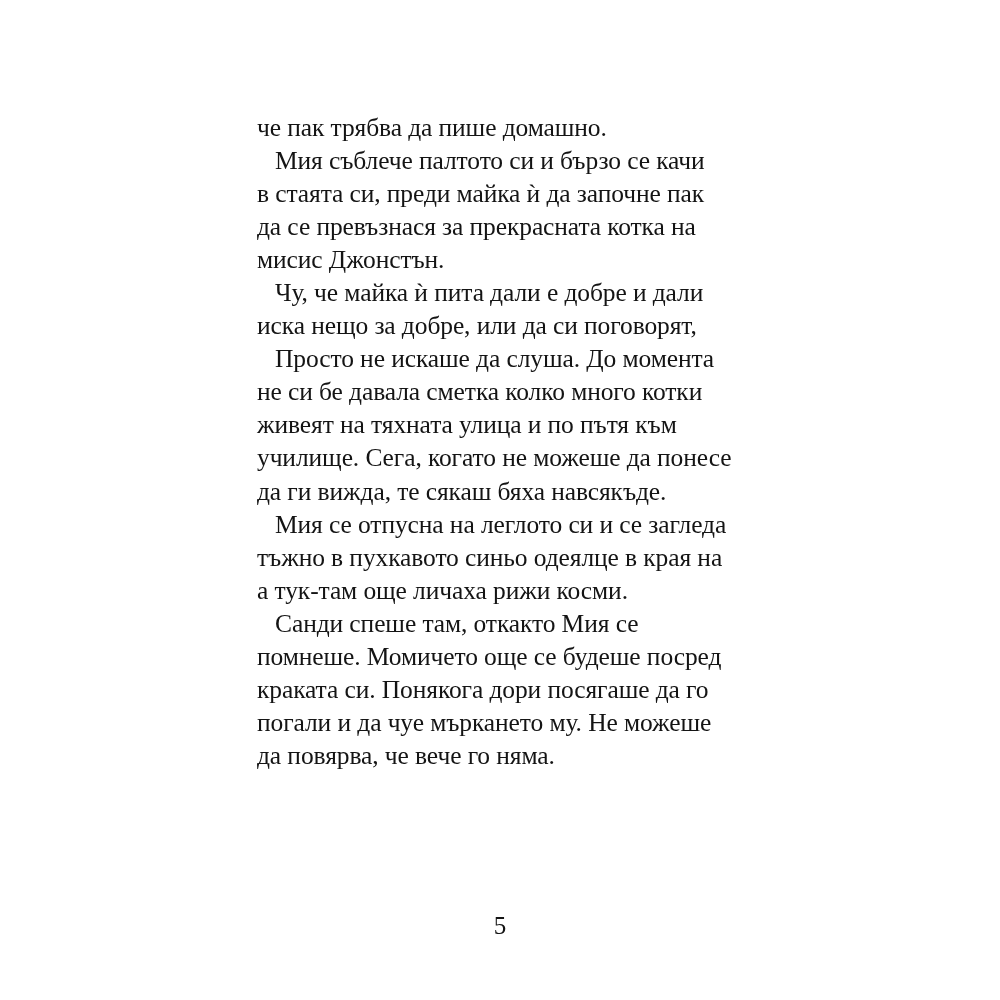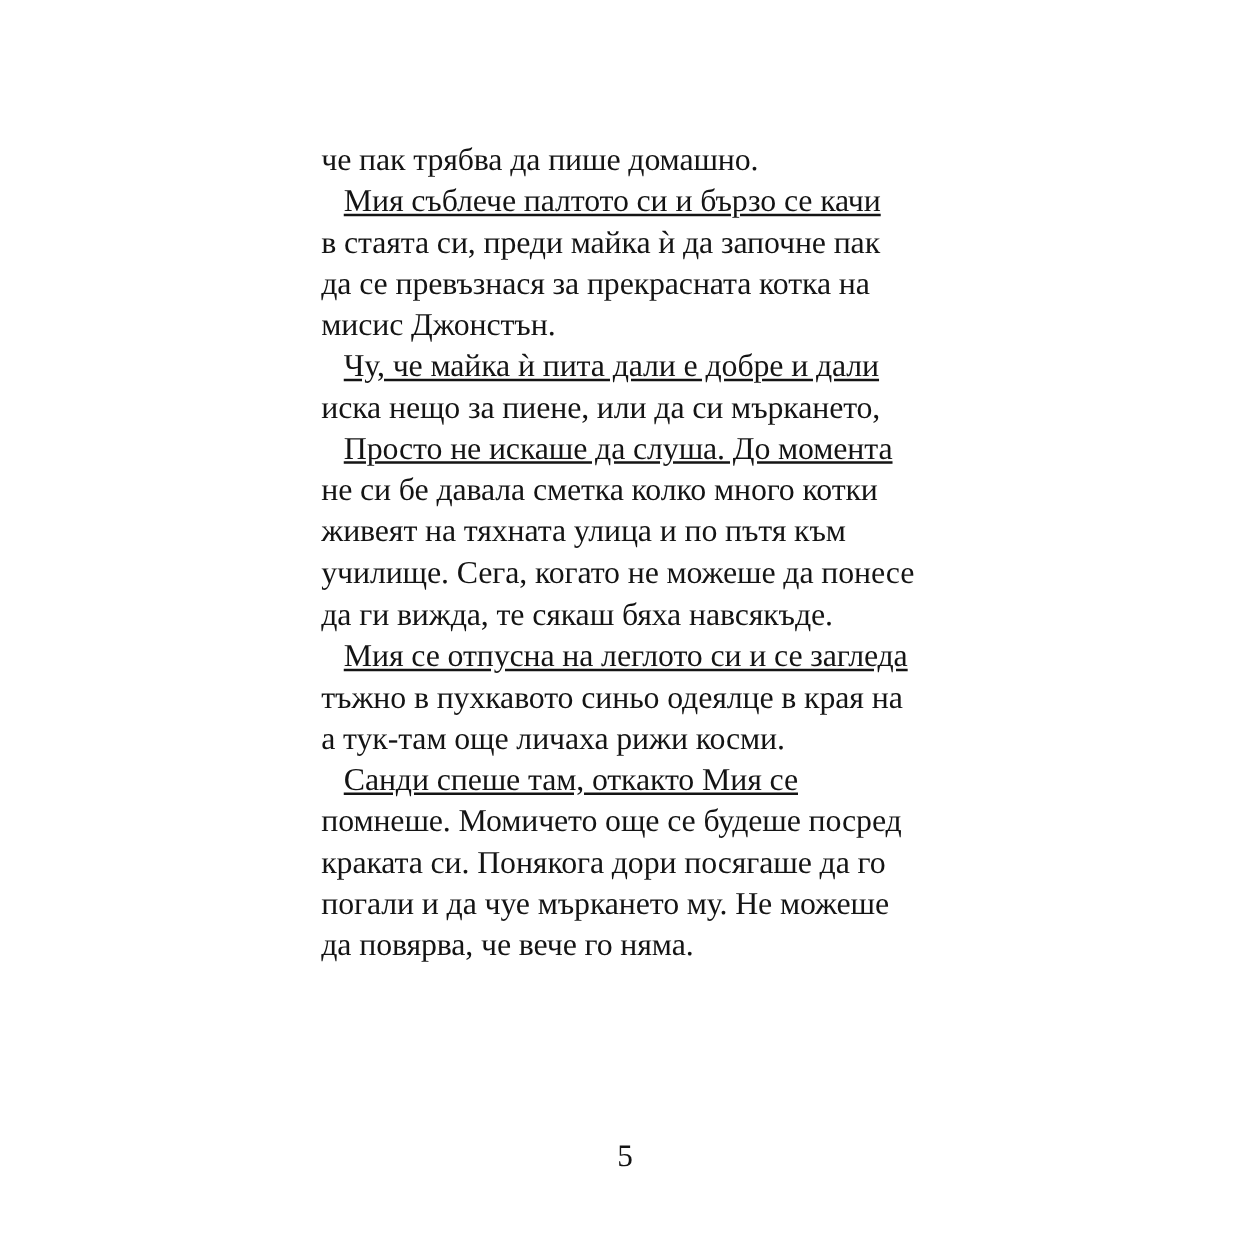--- a/index.html
+++ b/index.html
@@ -30,21 +30,20 @@
     color: #141414;
     letter-spacing: -0.1px;
   }
   .line {
     display: block;
     white-space: nowrap;
     height: 33.05px;
   }
   .line.indent {
     padding-left: 18px;
-    text-decoration: underline;
   }
   .page-number {
     position: absolute;
     left: 0;
     width: 1000px;
     top: 912px;
     text-align: center;
     font-family: "Liberation Serif", "DejaVu Serif", serif;
     font-size: 25px;
     color: #141414;
@@ -54,21 +53,21 @@
 <body>
 
 <div class="page">
   <div class="text-block">
     <span class="line">че пак трябва да пише домашно.</span>
     <span class="line indent">Мия съблече палтото си и бързо се качи</span>
     <span class="line">в стаята си, преди майка ѝ да започне пак</span>
     <span class="line">да се превъзнася за прекрасната котка на</span>
     <span class="line">мисис Джонстън.</span>
     <span class="line indent">Чу, че майка ѝ пита дали е добре и дали</span>
-    <span class="line">иска нещо за пиене, или да си мъркането,</span>
+    <span class="line">иска нещо за добре, или да си поговорят,</span>
     <span class="line indent">Просто не искаше да слуша. До момента</span>
     <span class="line">не си бе давала сметка колко много котки</span>
     <span class="line">живеят на тяхната улица и по пътя към</span>
     <span class="line">училище. Сега, когато не можеше да понесе</span>
     <span class="line">да ги вижда, те сякаш бяха навсякъде.</span>
     <span class="line indent">Мия се отпусна на леглото си и се загледа</span>
     <span class="line">тъжно в пухкавото синьо одеялце в края на</span>
     <span class="line">а тук-там още личаха рижи косми.</span>
     <span class="line indent">Санди спеше там, откакто Мия се</span>
     <span class="line">помнеше. Момичето още се будеше посред</span>

